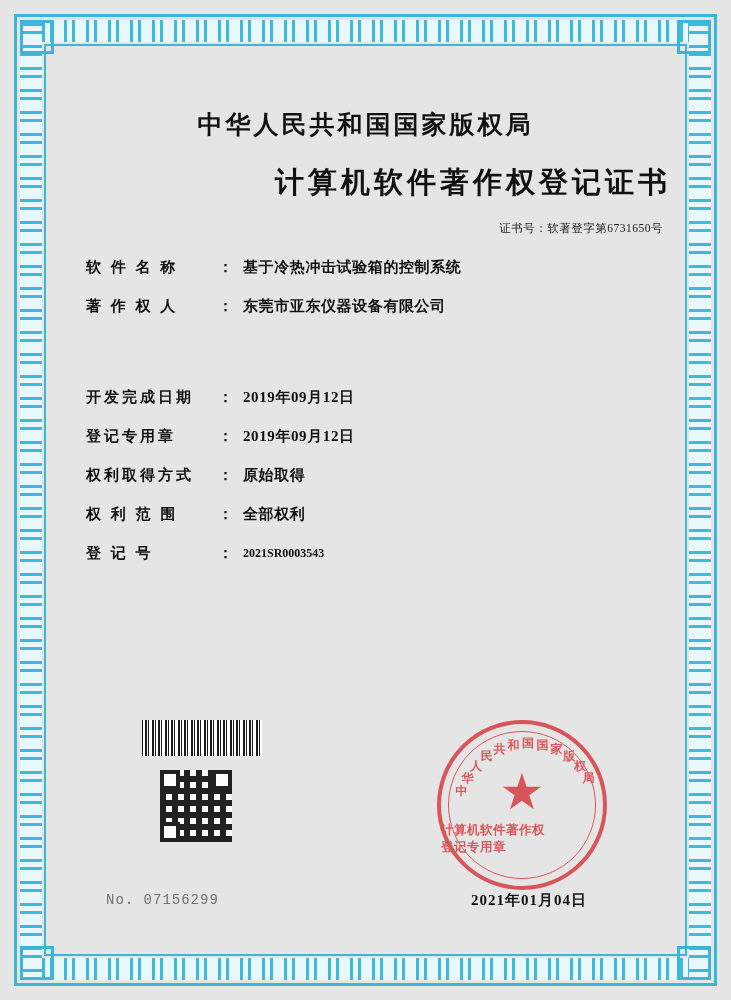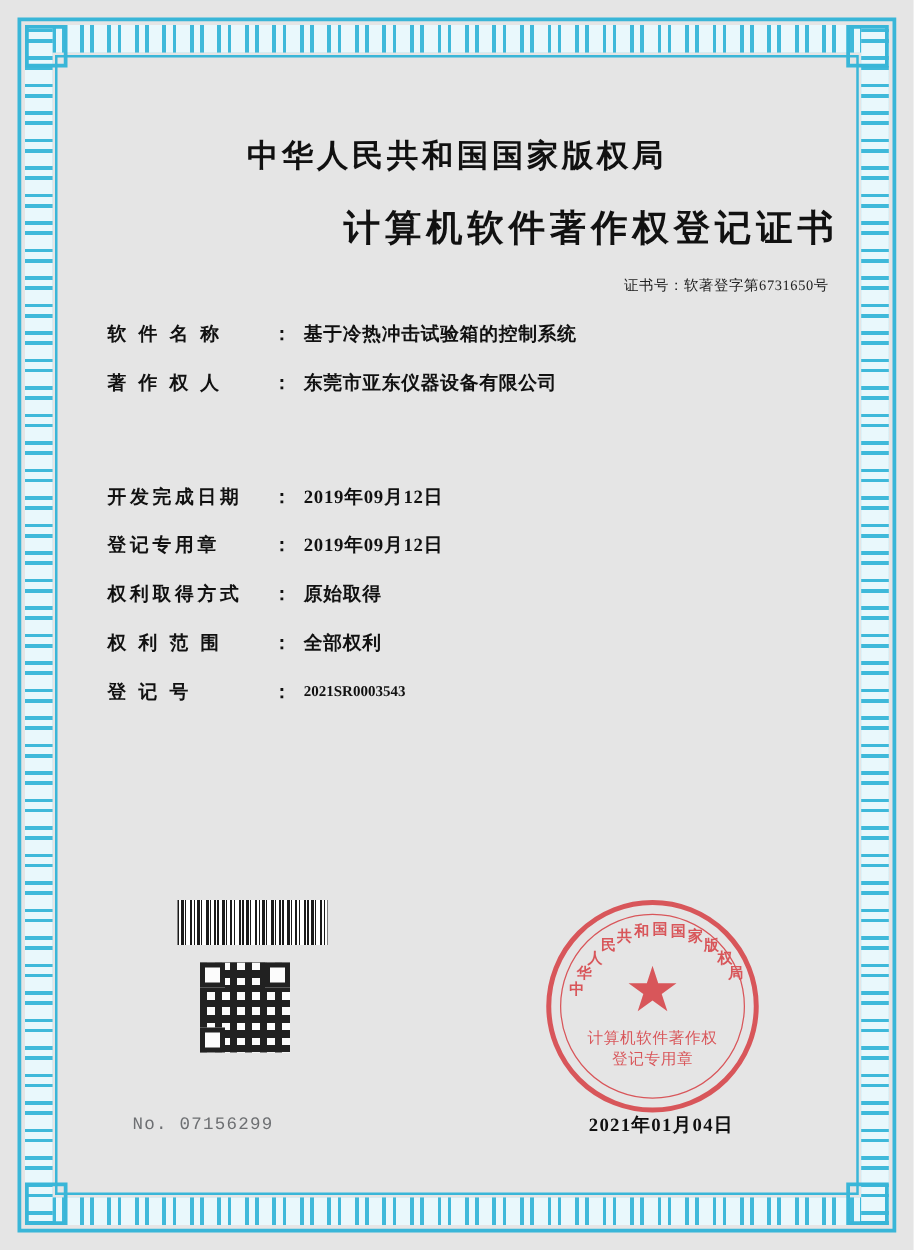--- a/index.html
+++ b/index.html
@@ -301,24 +301,24 @@
     font-weight: bold;
     color: #d6373c;
     transform-origin: 0 0;
     white-space: nowrap;
   }
   .seal-bottom-text {
     position: absolute;
     left: 0;
     right: 0;
     bottom: 30px;
-    text-align: center;
+    text-align: left;
     color: #d6373c;
     font-size: 12.5px;
-    font-weight: normal;
+    font-weight: bold;
     line-height: 1.35;
     letter-spacing: 0.5px;
   }
 </style>
 </head>
 <body>
 
 <div class="certificate">
 
   <div class="border-outer"></div>

